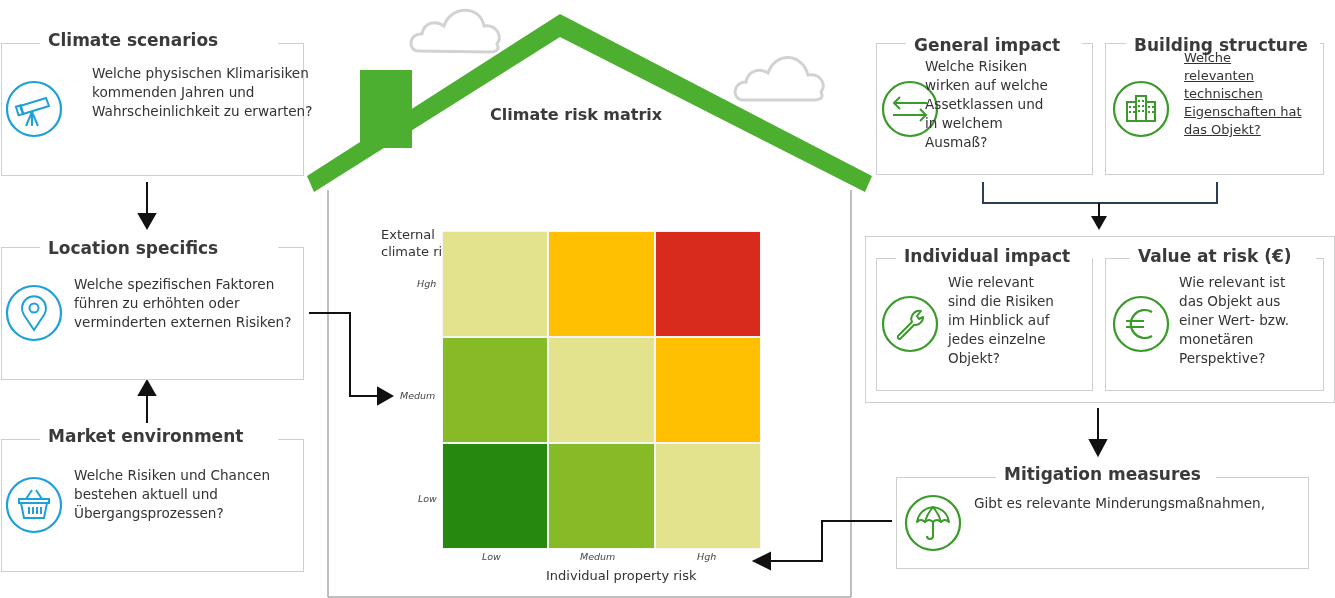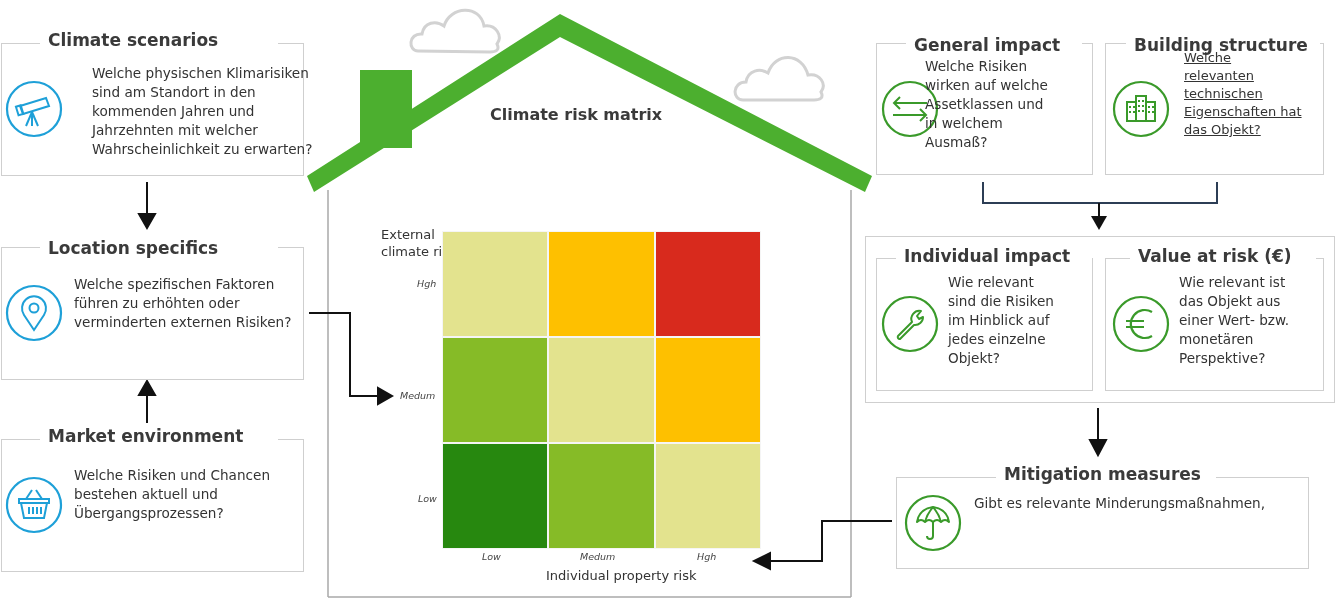--- a/index.html
+++ b/index.html
@@ -79,23 +79,21 @@
       <polygon points="15,26 41,18 44,26 18,34"></polygon>
       <rect x="12" y="26" width="5" height="9" transform="rotate(-17 14 30)"></rect>
       <line x1="27" y1="32" x2="21" y2="46"></line>
       <line x1="27" y1="32" x2="27" y2="46"></line>
       <line x1="27" y1="32" x2="33" y2="46"></line>
     </g>
   </svg>
 </div>
 <div class="panel-text" style="left:74px;top:64px;margin-left:18px;">
   <div>Welche physischen Klimarisiken</div>
-  <div>sind am Standort in den</div>
   <div>kommenden Jahren und</div>
-  <div>Jahrzehnten mit welcher</div>
   <div>Wahrscheinlichkeit zu erwarten?</div>
 </div>
 
 <div class="panel" style="left:1px;top:247px;width:303px;height:133px;"></div>
 <div class="panel-title" style="left:40px;top:238px;width:222px;">Location specifics</div>
 <div class="icon" style="left:5px;top:284px;">
   <svg width="58" height="58" viewBox="0 0 58 58">
     <circle cx="29" cy="29" r="27" fill="none" stroke="#1ea0d8" stroke-width="2.2"></circle>
     <path d="M29 46 L19 31 A12 12 0 1 1 39 31 Z" fill="none" stroke="#1ea0d8" stroke-width="2"></path>
     <circle cx="29" cy="24" r="4.5" fill="none" stroke="#1ea0d8" stroke-width="2"></circle>

